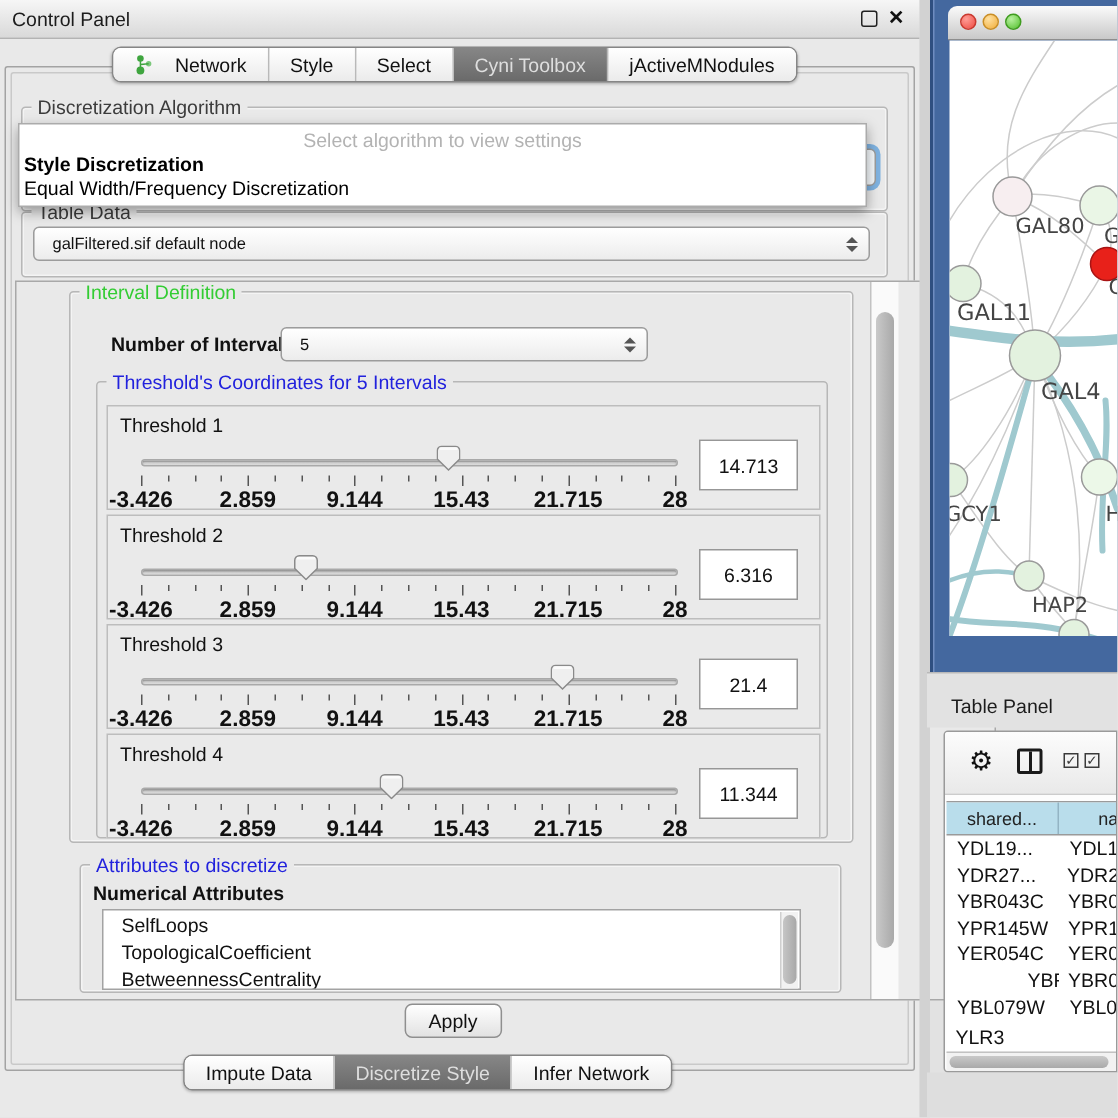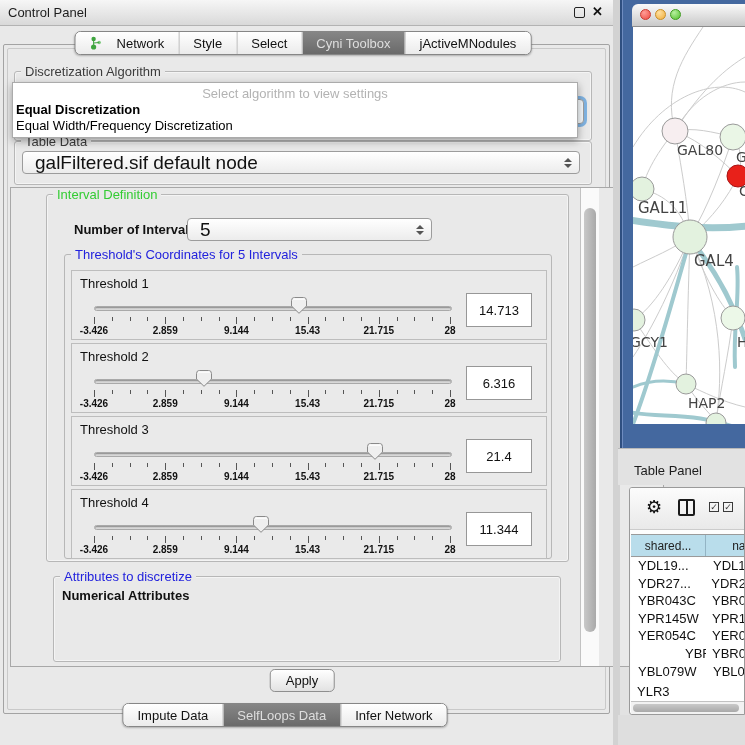--- a/index.html
+++ b/index.html
@@ -38,21 +38,21 @@
     font-size:13px; white-space:nowrap; }
 
   #algo-group   { left:14px; top:71px;  width:578px; height:70px; }
   #td-group     { left:14px; top:141px; width:578px; height:44px; }
   .lbl-dark  { color:#3c3c3c; }
   .lbl-green { color:#33cc33; }
   .lbl-blue  { color:#2222dd; }
 
   
   .combo { position:absolute; height:23px; border:1px solid #9c9c9c; border-radius:4px;
-    background:linear-gradient(#ffffff,#ececec); font-size:19px; color:#111;
+    background:linear-gradient(#ffffff,#ececec); font-size:11px; color:#111;
     display:flex; align-items:center; padding:0 24px 0 12px; }
   .spin { position:absolute; right:8px; top:50%; transform:translateY(-50%); width:7px; }
   .spin i { display:block; width:0; height:0; border-left:4px solid transparent; border-right:4px solid transparent; }
   .spin .up { border-bottom:4px solid #555; margin-bottom:2px; }
   .spin .dn { border-top:4px solid #555; }
   #algo-combo { left:22px; top:99px; width:562px; height:25px;
     box-shadow:0 0 0 3px #7fb2e0; background:#f4f8fb; }
   #td-combo { left:22px; top:151px; width:558px; }
 
   
@@ -80,21 +80,21 @@
   .thr-row { position:absolute; left:6px; width:476px; height:70px;
     border:1px solid #bdbdbd; background:#eaeaea; }
   .thr-label { position:absolute; left:8px; top:5px; font-size:13px; font-weight:normal; color:#111; }
   .thr-track { position:absolute; left:22px; top:35px; width:358px; height:5px;
     border:1px solid #a9a9a9; border-radius:3px;
     background:linear-gradient(#c3c3c3,#dcdcdc); box-shadow:inset 0 1px 1px rgba(0,0,0,.25); }
   .thr-thumb { position:absolute; top:26px; width:16px; height:17px; }
   .tick { position:absolute; top:46px; width:1px; background:#555; }
   .tick.major { height:7px; }
   .tick.minor { height:4px; }
-  .tick-label { position:absolute; top:54px; transform:translateX(-50%); font-size:10px;
+  .tick-label { position:absolute; top:54px; transform:translateX(-50%); font-size:15px;
     font-weight:bold; color:#111; white-space:nowrap; }
   .thr-value { position:absolute; left:394px; top:22px; width:66px; height:34px; background:#fff;
     border:1px solid #979797; font-size:13px; color:#111;
     display:flex; align-items:center; justify-content:center; }
 
   #attr-group { left:42px; top:388px; width:508px; height:86px; }
   #numattr-label { position:absolute; left:8px; top:11px; font-size:13px; font-weight:bold; color:#111; }
   #attr-list { position:absolute; left:14px; top:29px; width:466px; height:54px; background:#fff;
     border:1px solid #a3a3a3; overflow:hidden; }
   .attr-item { position:absolute; left:12px; height:18px; font-size:13px; color:#111; white-space:nowrap; }
@@ -202,21 +202,21 @@
     <div id="td-combo" class="combo">
       <span>galFiltered.sif default node</span>
       <span class="spin">
           <i class="up"></i>
           <i class="dn"></i>
         </span>
     </div>
 
     <div id="algo-popup">
       <div id="popup-hint">Select algorithm to view settings</div>
-      <div id="popup-item-0" class="popup-item">Equal Discretization</div>
+      <div id="popup-item-0" class="popup-item">Style Discretization</div>
       <div id="popup-item-1" class="popup-item">Equal Width/Frequency Discretization</div>
     </div>
 
     <div id="scrollwrap">
       <div id="interval-group" class="group">
         <span class="group-label lbl-green">Interval Definition</span>
         <span id="num-label">Number of Intervals</span>
         <div id="num-combo" class="combo">
           <span>5</span>
           <span class="spin">
@@ -371,34 +371,44 @@
                   </svg></div>
                 <div class="thr-value">11.344</div>
               </div>
             </div>
         </div>
       </div>
 
       <div id="attr-group" class="group">
         <span class="group-label lbl-blue">Attributes to discretize</span>
         <span id="numattr-label">Numerical Attributes</span>
+        <div id="attr-list">
+          <div id="attr-items">
+              <div class="attr-item" style="top: 2px;">SelfLoops</div>
+              <div class="attr-item" style="top: 20px;">TopologicalCoefficient</div>
+              <div class="attr-item" style="top: 38px;">BetweennessCentrality</div>
+            </div>
+          <div id="attr-scroll">
+            <div id="attr-thumb"></div>
+          </div>
+        </div>
       </div>
 
       <div id="vscroll">
         <div id="vscroll-thumb"></div>
       </div>
     </div>
 
     <div id="apply-btn">Apply</div>
     <div id="bottom-tabs" class="seg">
         <div class="seg-item">
           <span>Impute Data</span>
         </div>
         <div class="seg-item sel">
-          <span>SelfLoops Data</span>
+          <span>Discretize Style</span>
         </div>
         <div class="seg-item">
           <span>Infer Network</span>
         </div>
       </div>
   </div>
 
   <div id="right-gap"></div>
 
   <div id="net-window"></div>

